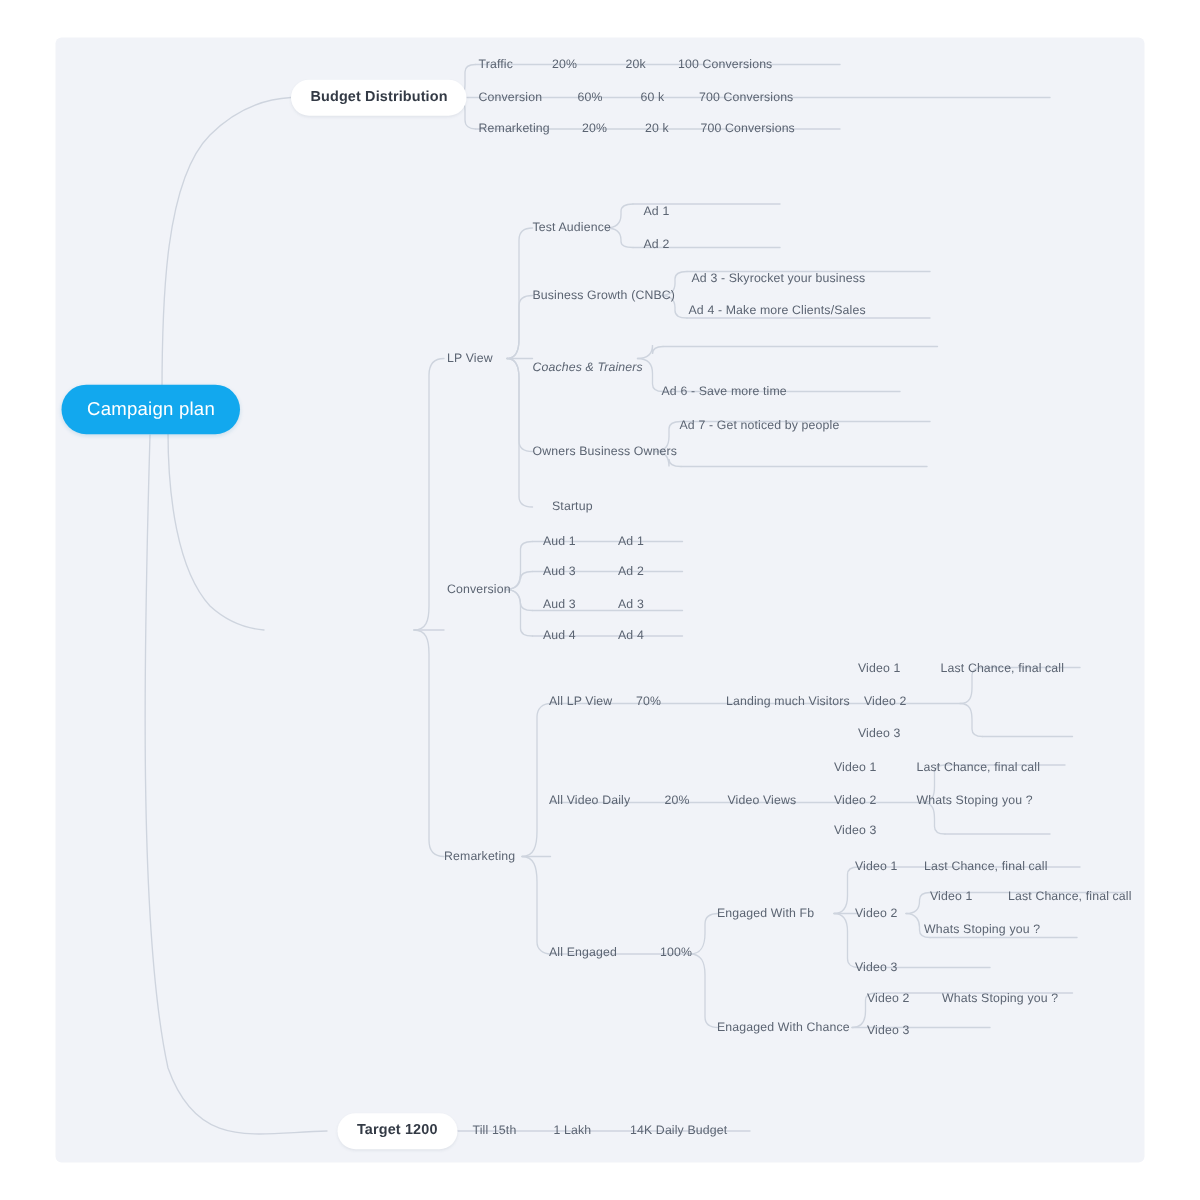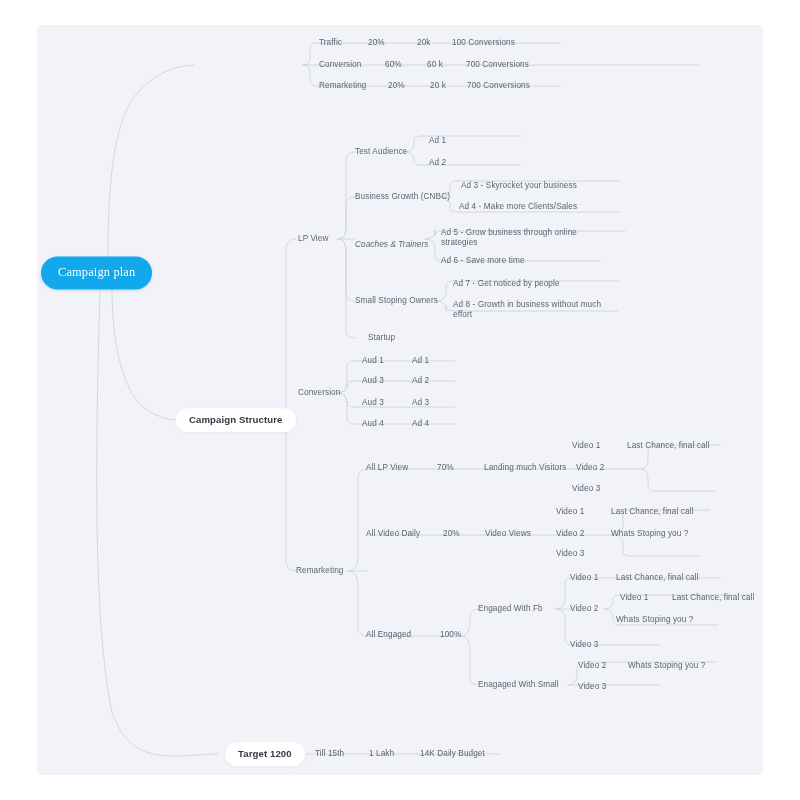--- a/index.html
+++ b/index.html
@@ -9,21 +9,21 @@
   #canvas{position:absolute;left:37px;top:25px;width:726px;height:750px;
           background:#f1f3f8;border-radius:4px;}
   #svgwrap{position:absolute;left:0;top:0;width:800px;height:800px;}
   svg{position:absolute;left:0;top:0;}
   .node{position:absolute;white-space:nowrap;color:#5b6472;
         font-size:8.2px;letter-spacing:.1px;line-height:1.22;
         transform:translateY(-50%);}
   .node.wrap{white-space:normal;}
   .root{background:#12a8ee;color:#ffffff;font-size:12.4px;
         padding:9px 17px;border-radius:18px;letter-spacing:.15px;
-        box-shadow:0 1px 3px rgba(18,120,180,.18);font-family:Liberation Serif, serif;}
+        box-shadow:0 1px 3px rgba(18,120,180,.18);}
   .pill{background:#ffffff;color:#333a45;font-weight:bold;font-size:9.6px;
         padding:6px 13px;border-radius:13px;letter-spacing:.1px;
         box-shadow:0 1px 2px rgba(80,95,120,.10);}
 </style>
 </head>
 <body>
 
 <div id="stage">
   <div id="canvas"></div>
 
@@ -116,73 +116,71 @@
     <path d="M568 685 L584 685"></path>
     <path d="M584 662 L715 662"></path>
     <path d="M584 685 L660 685"></path>
 
     <path d="M296 754 L500 754"></path>
   </svg>
   </div>
 
   <div class="node root" style="left:41px;top:273px;">Campaign plan</div>
 
+  <div class="node pill" style="left:194px;top:65px;">Budget Distribution</div>
 
   <div class="node" style="left:319px;top:43px;">Traffic</div>
   <div class="node" style="left:368px;top:43px;">20%</div>
   <div class="node" style="left:417px;top:43px;">20k</div>
   <div class="node" style="left:452px;top:43px;">100 Conversions</div>
 
   <div class="node" style="left:319px;top:65px;">Conversion</div>
   <div class="node" style="left:385px;top:65px;">60%</div>
   <div class="node" style="left:427px;top:65px;">60 k</div>
   <div class="node" style="left:466px;top:65px;">700 Conversions</div>
 
   <div class="node" style="left:319px;top:86px;">Remarketing</div>
   <div class="node" style="left:388px;top:86px;">20%</div>
   <div class="node" style="left:430px;top:86px;">20 k</div>
   <div class="node" style="left:467px;top:86px;">700 Conversions</div>
 
-  <div class="node pill" style="left:176px;top:420px;">Campaign Structure</div>
 
   <div class="node" style="left:298px;top:239px;">LP View</div>
 
   <div class="node" style="left:355px;top:152px;">Test Audience</div>
   <div class="node" style="left:429px;top:141px;">Ad 1</div>
   <div class="node" style="left:429px;top:163px;">Ad 2</div>
 
   <div class="node" style="left:355px;top:197px;">Business Growth (CNBC)</div>
   <div class="node" style="left:461px;top:186px;">Ad 3 - Skyrocket your business</div>
   <div class="node" style="left:459px;top:207px;">Ad 4 - Make more Clients/Sales</div>
 
   <div class="node" style="left:355px;top:245px;font-style:italic;">Coaches &amp; Trainers</div>
-  <div class="node wrap" style="left:441px;top:238px;width:140px;">Ad 5 - Grow business through online strategies</div>
   <div class="node" style="left:441px;top:261px;">Ad 6 - Save more time</div>
 
-  <div class="node" style="left:355px;top:301px;">Small Stoping Owners</div>
+  <div class="node" style="left:355px;top:301px;">Owners Business Owners</div>
   <div class="node" style="left:453px;top:284px;">Ad 7 - Get noticed by people</div>
-  <div class="node wrap" style="left:453px;top:310px;width:150px;">Ad 8 - Growth in business without much effort</div>
 
   <div class="node" style="left:368px;top:338px;">Startup</div>
 
   <div class="node" style="left:298px;top:393px;">Conversion</div>
 
   <div class="node" style="left:362px;top:361px;">Aud 1</div>
   <div class="node" style="left:412px;top:361px;">Ad 1</div>
   <div class="node" style="left:362px;top:381px;">Aud 3</div>
   <div class="node" style="left:412px;top:381px;">Ad 2</div>
   <div class="node" style="left:362px;top:403px;">Aud 3</div>
   <div class="node" style="left:412px;top:403px;">Ad 3</div>
   <div class="node" style="left:362px;top:424px;">Aud 4</div>
   <div class="node" style="left:412px;top:424px;">Ad 4</div>
 
   <div class="node" style="left:296px;top:571px;">Remarketing</div>
 
   <div class="node" style="left:366px;top:468px;">All LP View</div>
-  <div class="node" style="left:437px;top:468px;text-align:center;">70%</div>
+  <div class="node" style="left:424px;top:468px;text-align:center;">70%</div>
   <div class="node" style="left:484px;top:468px;">Landing much Visitors</div>
   <div class="node" style="left:572px;top:446px;">Video 1</div>
   <div class="node" style="left:627px;top:446px;">Last Chance, final call</div>
   <div class="node" style="left:576px;top:468px;">Video 2</div>
   <div class="node" style="left:572px;top:489px;">Video 3</div>
 
   <div class="node" style="left:366px;top:534px;">All Video Daily</div>
   <div class="node" style="left:443px;top:534px;">20%</div>
   <div class="node" style="left:485px;top:534px;">Video Views</div>
   <div class="node" style="left:556px;top:512px;">Video 1</div>
@@ -196,21 +194,21 @@
 
   <div class="node" style="left:478px;top:609px;">Engaged With Fb</div>
   <div class="node" style="left:570px;top:578px;">Video 1</div>
   <div class="node" style="left:616px;top:578px;">Last Chance, final call</div>
   <div class="node" style="left:570px;top:609px;">Video 2</div>
   <div class="node" style="left:620px;top:598px;">Video 1</div>
   <div class="node" style="left:672px;top:598px;">Last Chance, final call</div>
   <div class="node" style="left:616px;top:620px;">Whats Stoping you ?</div>
   <div class="node" style="left:570px;top:645px;">Video 3</div>
 
-  <div class="node" style="left:478px;top:685px;">Enagaged With Small</div>
+  <div class="node" style="left:478px;top:685px;">Enagaged With Chance</div>
   <div class="node" style="left:578px;top:666px;">Video 2</div>
   <div class="node" style="left:628px;top:666px;">Whats Stoping you ?</div>
   <div class="node" style="left:578px;top:687px;">Video 3</div>
 
   <div class="node pill" style="left:225px;top:754px;">Target 1200</div>
   <div class="node" style="left:315px;top:754px;">Till 15th</div>
   <div class="node" style="left:369px;top:754px;">1 Lakh</div>
   <div class="node" style="left:420px;top:754px;">14K Daily Budget</div>
 </div>
 

